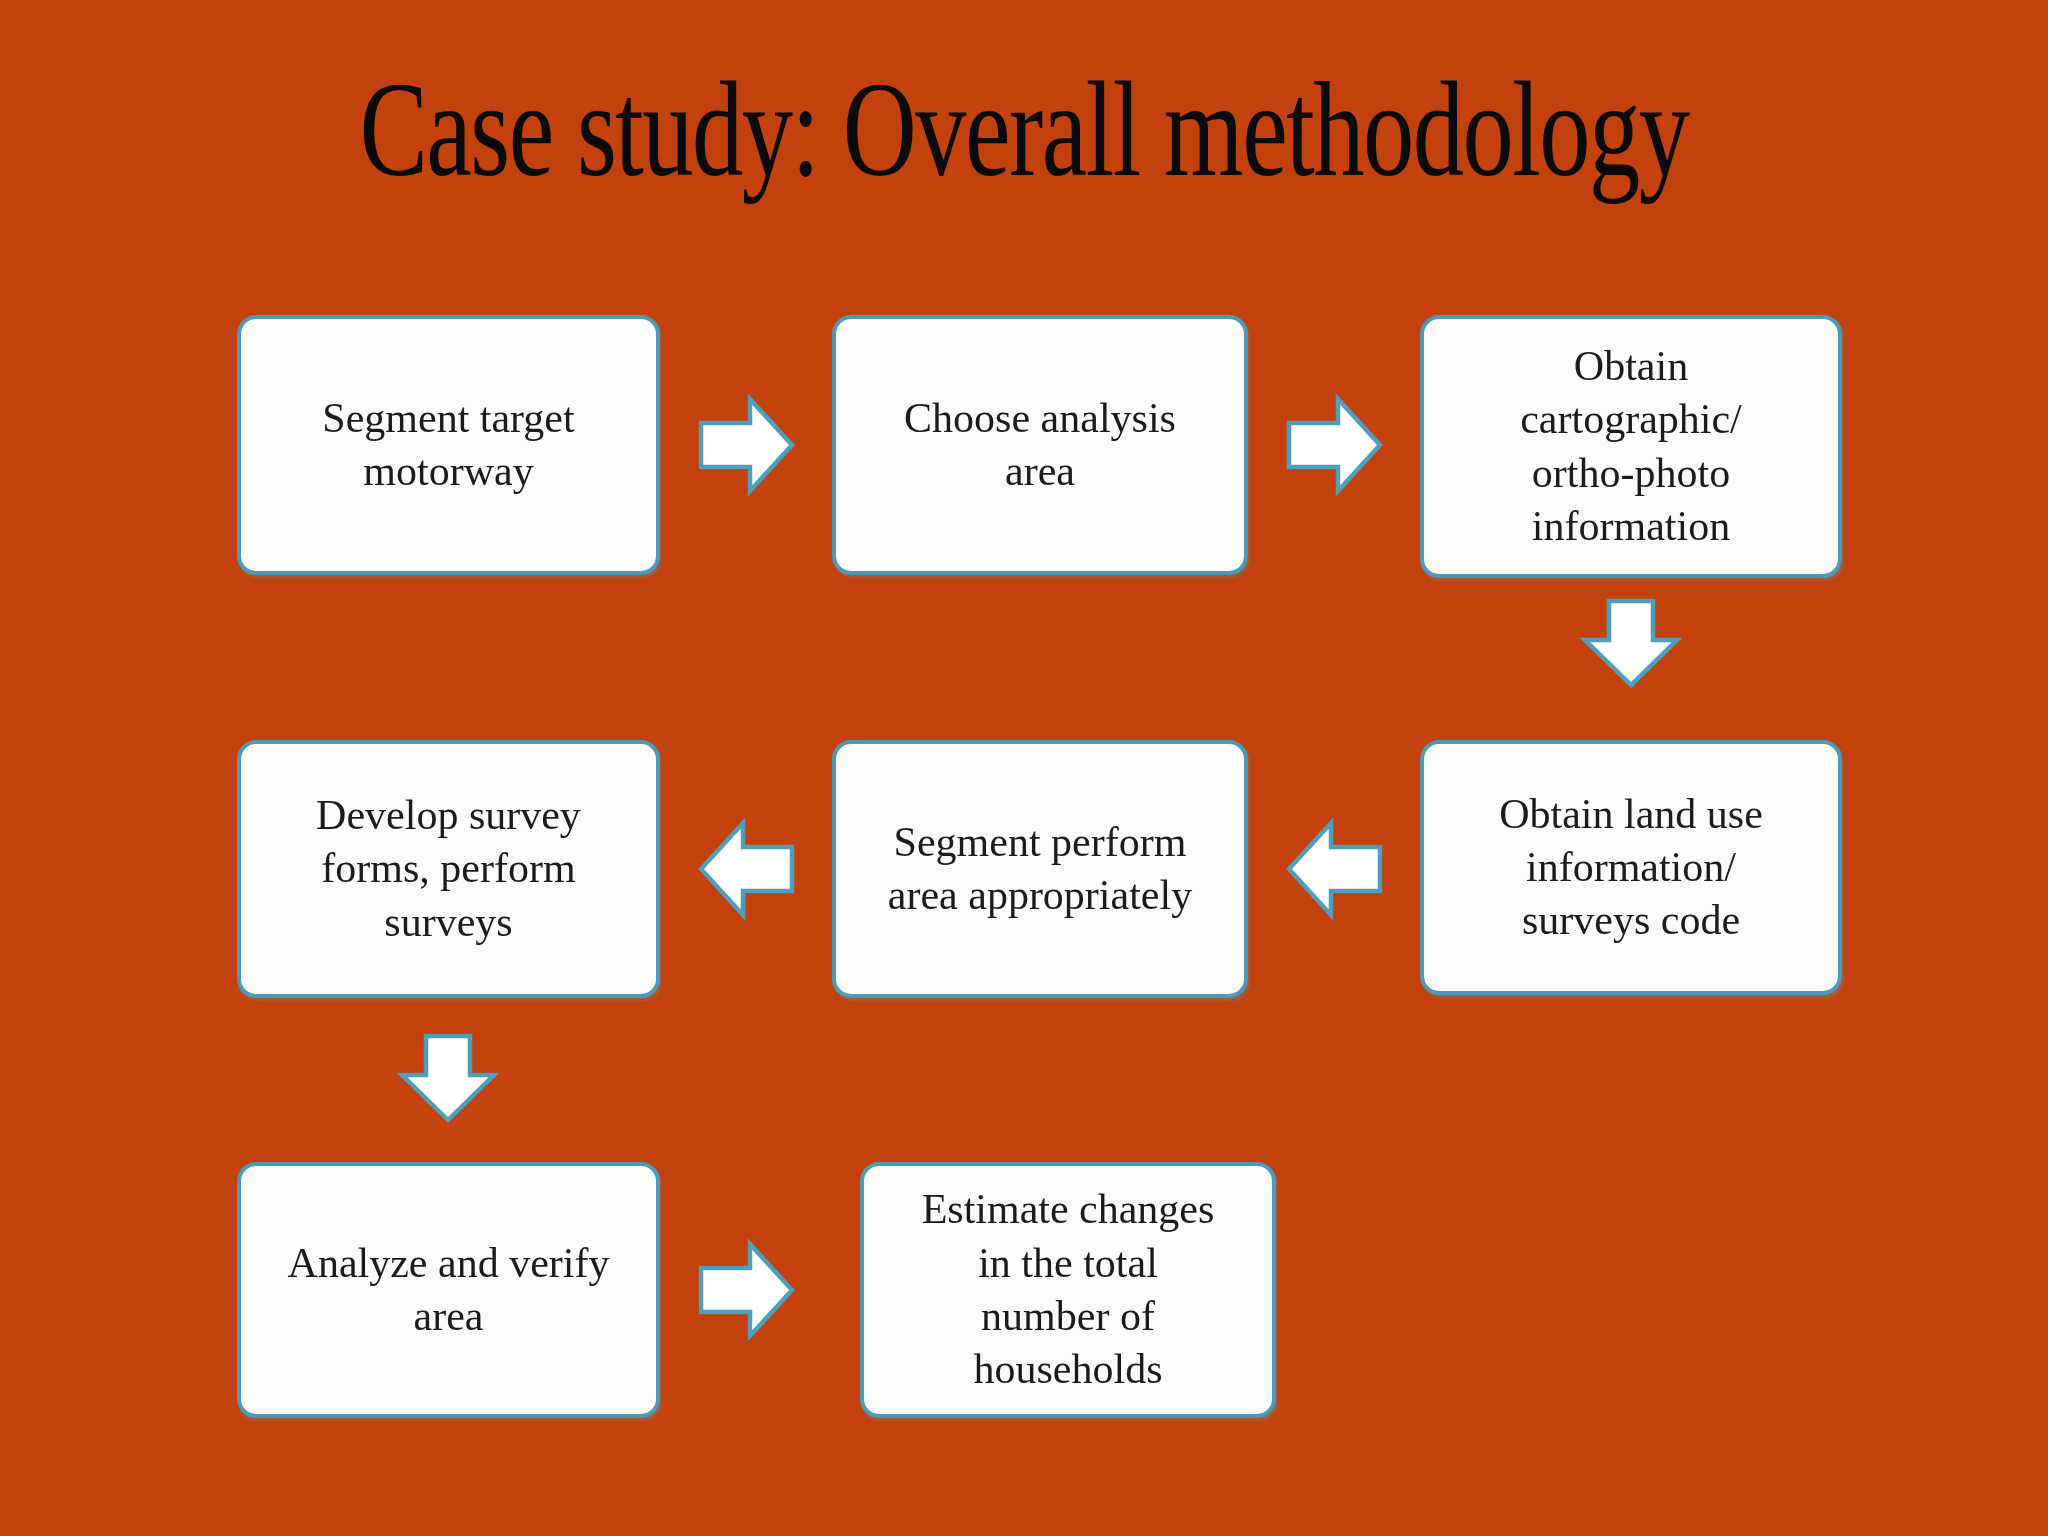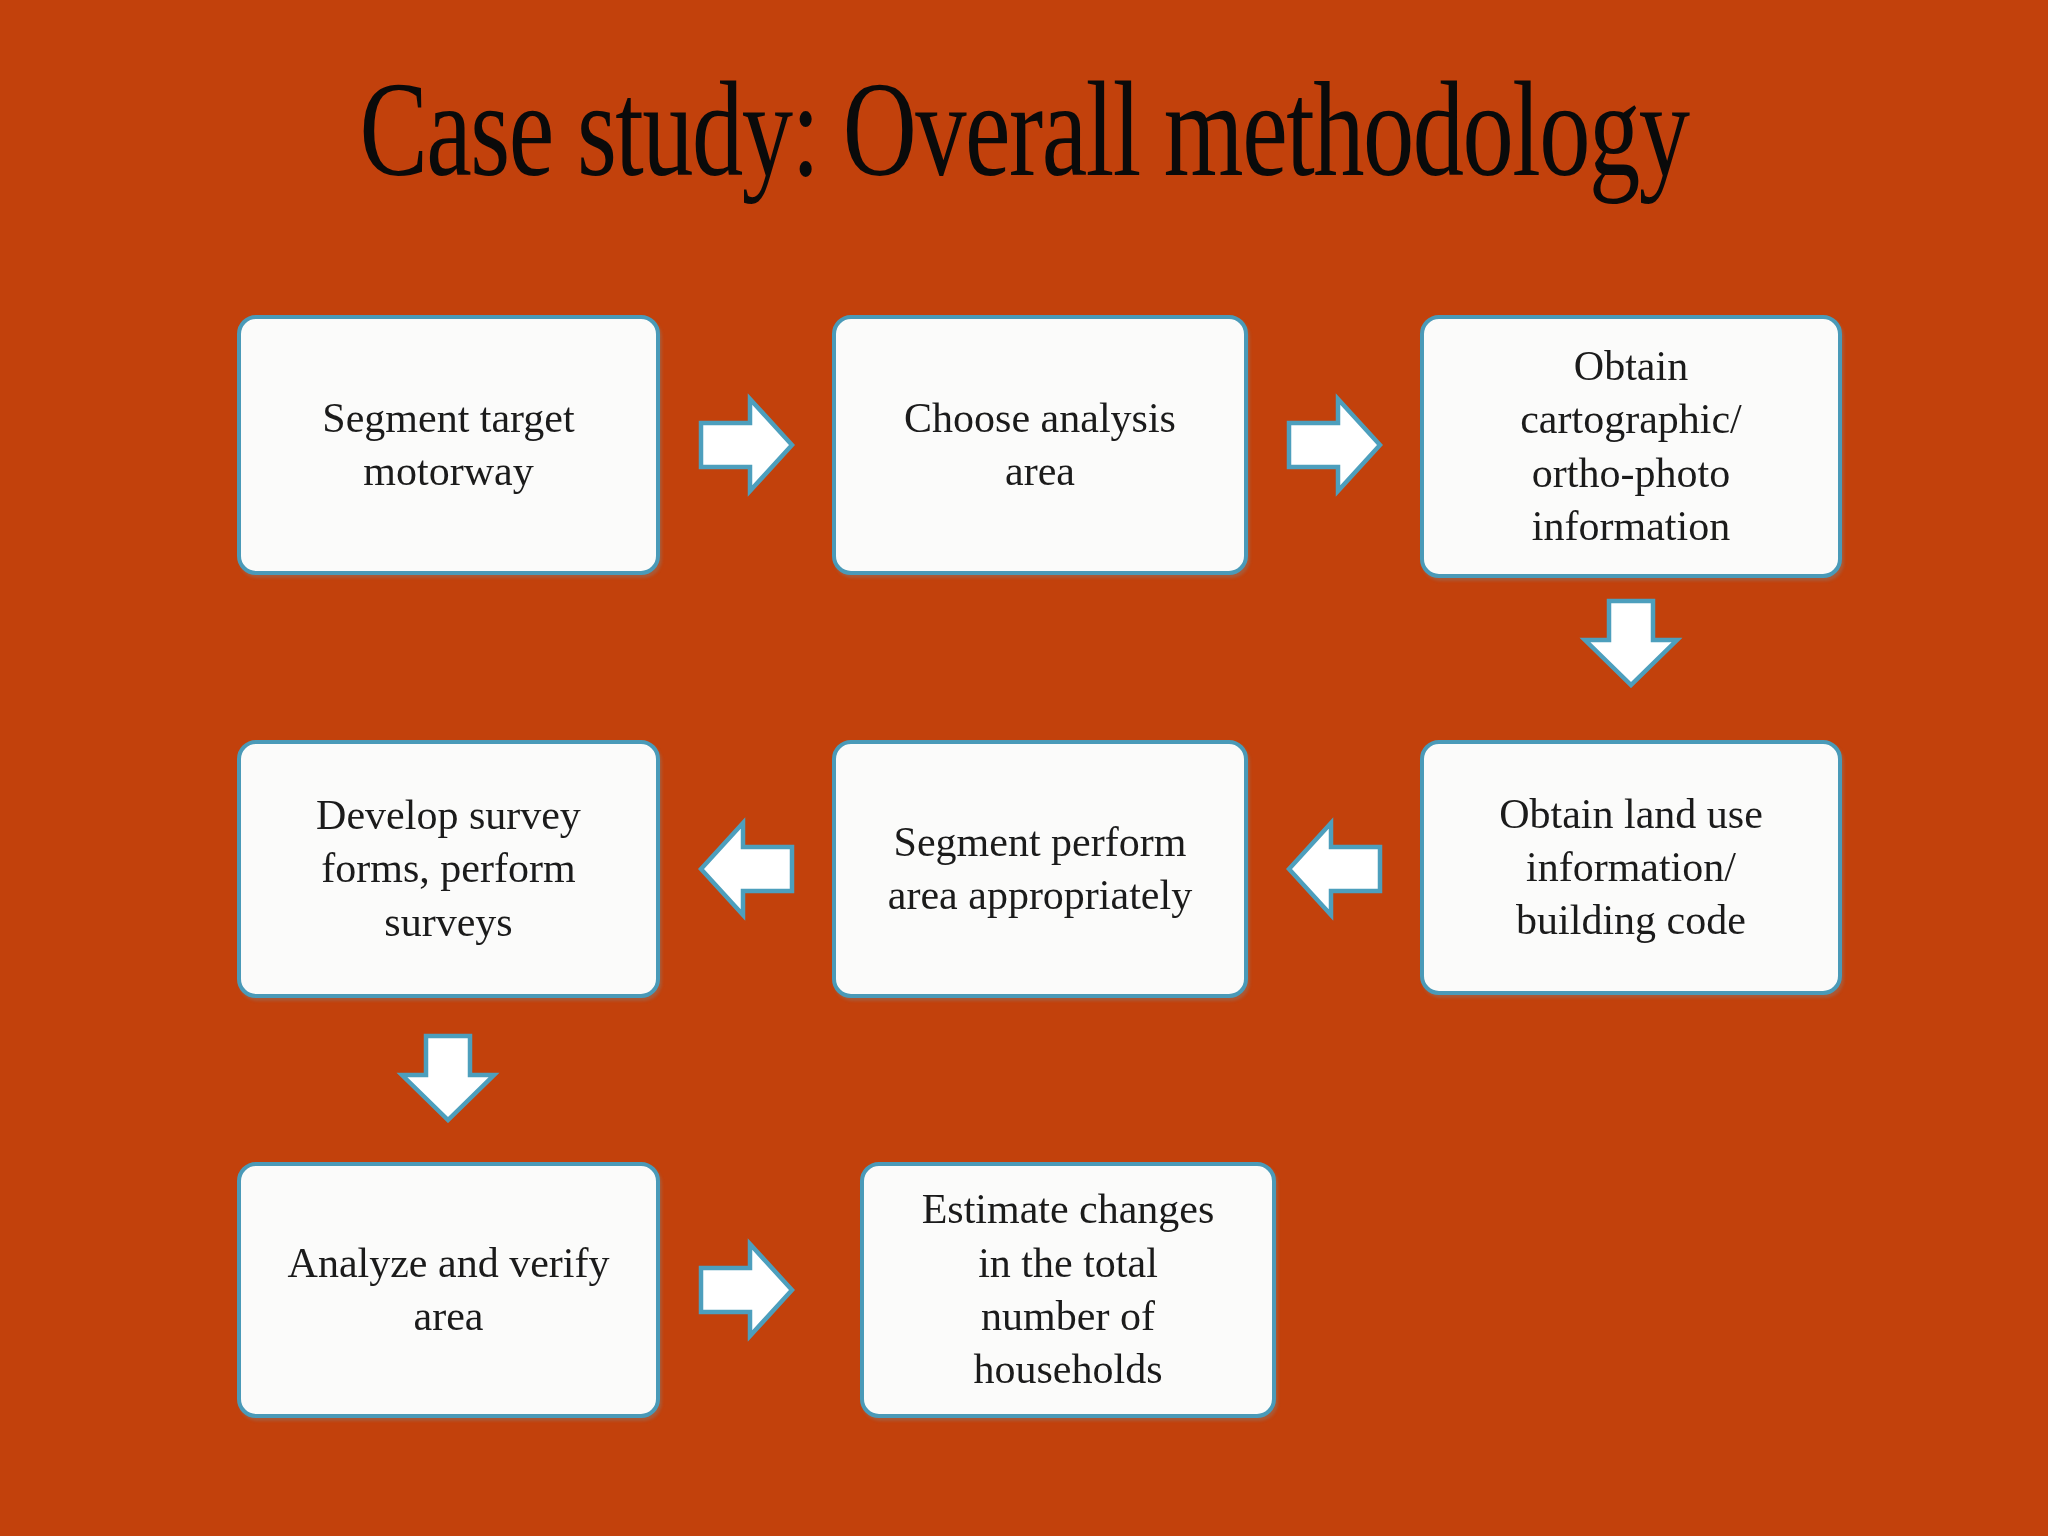--- a/index.html
+++ b/index.html
@@ -130,21 +130,21 @@
 area appropriately</span>
   </div>
 
   <svg class="arrow a5" viewBox="0 0 97 112">
     <polygon points="94,34 45,34 45,10 3,56 45,102 45,78 94,78"></polygon>
   </svg>
 
   <div class="box b6">
     <span class="box-label">Obtain land use
 information/
-building code</span>
+surveys code</span>
   </div>
 
   <svg class="arrow a6" viewBox="0 0 112 90">
     <polygon points="34,3 34,42 10,42 56,87 102,42 78,42 78,3"></polygon>
   </svg>
 
   <div class="box b7">
     <span class="box-label">Analyze and verify
 area</span>
   </div>

